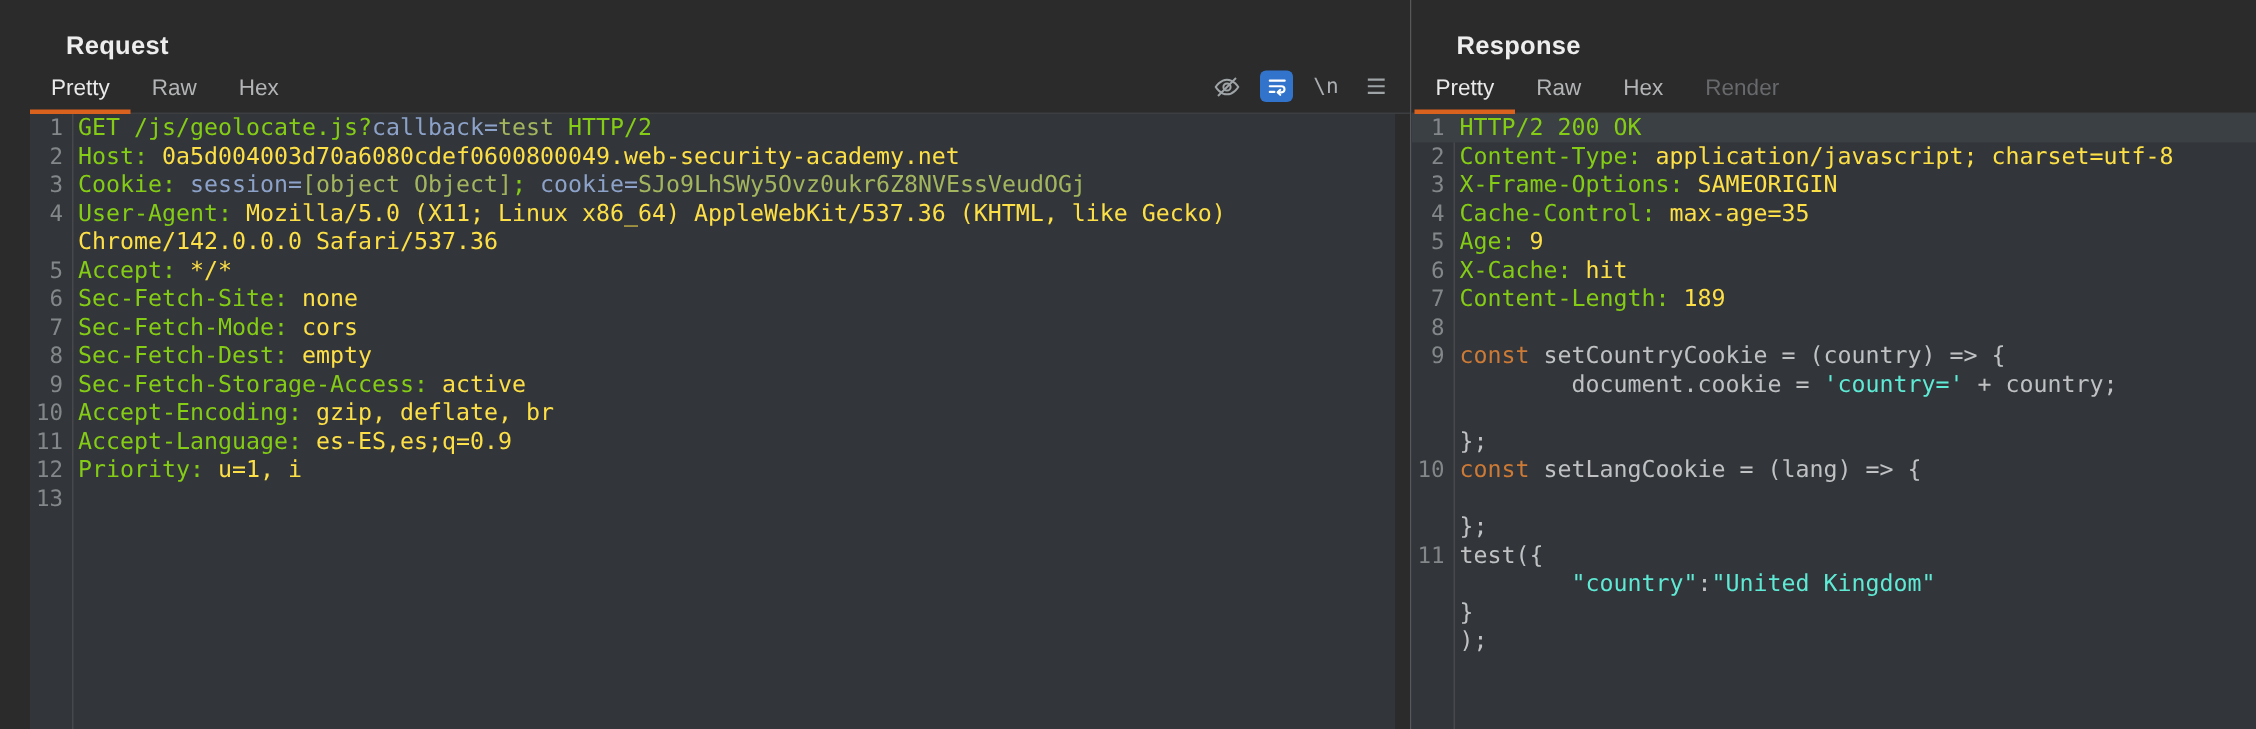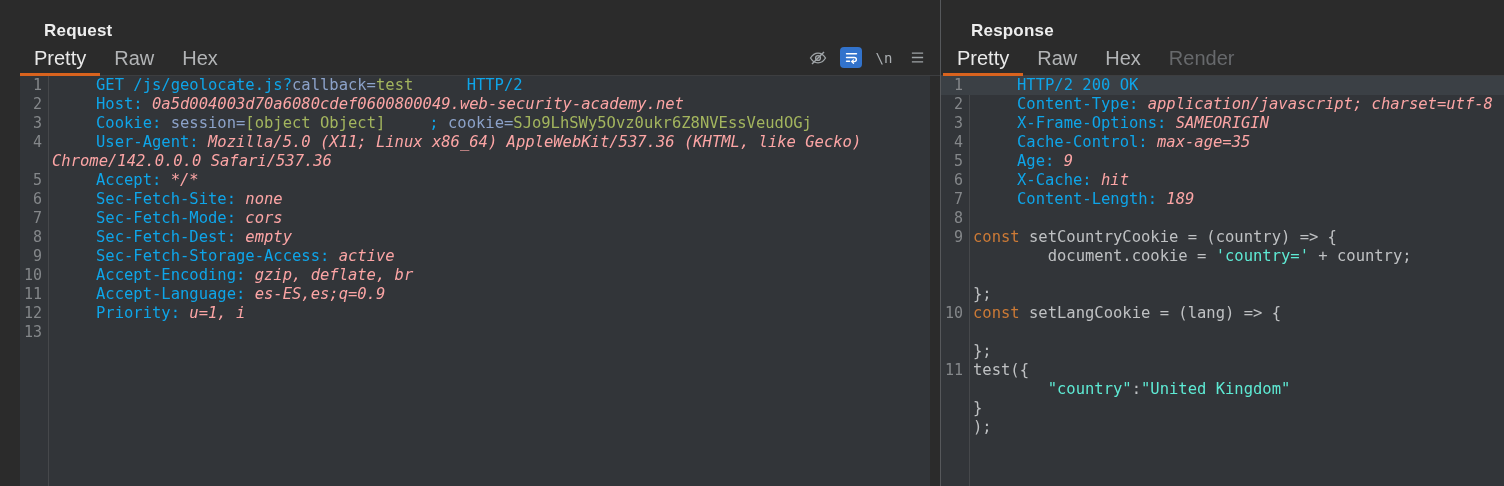--- a/index.html
+++ b/index.html
@@ -9,42 +9,42 @@
   .panel-left{width:920px;flex:none;}
   .splitter{width:1px;flex:none;background:#56585b;}
   .panel-right{flex:1;min-width:0;}
 
   .hd{height:76px;flex:none;position:relative;background:#2b2b2b;border-bottom:1px solid #3d3e40;box-sizing:border-box;}
   .title{position:absolute;top:21px;font-size:17px;font-weight:bold;color:#ededed;letter-spacing:.2px;}
   .panel-left .title{left:24px;}
   .panel-right .title{left:30px;}
   .tabs{position:absolute;left:0;bottom:-1px;display:flex;height:32px;align-items:stretch;}
   .panel-right .tabs{left:2px;}
-  .tab{display:flex;align-items:center;padding:0 14px;font-size:20px;color:#b2b4b6;
+  .tab{display:flex;align-items:center;padding:0 14px;font-size:15px;color:#b2b4b6;
        border-bottom:3px solid transparent;cursor:default;}
   .tab.active{color:#e9e9e9;border-bottom-color:#d9631e;}
   .tab.disabled{color:#67696c;}
   .toolbar{position:absolute;right:12px;bottom:7px;display:flex;align-items:center;gap:11px;}
   .tool{min-width:22px;height:21px;display:flex;align-items:center;justify-content:center;
         color:#abafb2;font-family:"DejaVu Sans Mono",monospace;font-size:14px;border-radius:4px;}
   .tool-active{background:#3273cc;}
 
   .ed{flex:1;position:relative;background:#323539;overflow:hidden;}
   .panel-left .ed{margin-right:10px;}
   .gutterline{position:absolute;top:0;bottom:0;left:28px;width:1px;background:#46484b;}
   .lines{position:relative;}
   .line{height:19px;line-height:19px;display:flex;white-space:pre;
         font-family:"DejaVu Sans Mono",monospace;font-size:15.5px;}
   .line.hl{background:#3b4045;}
   .ln{width:22px;flex:none;text-align:right;color:#84878a;font-size:15px;}
   .code{padding-left:10px;flex:1;min-width:0;}
   .caret{display:inline-block;width:2px;height:16px;background:#f4f4f4;vertical-align:-3px;margin-right:-2px;}
 
-  .seg-h{color:#0ea5e9;margin-left:44px;}   
-  .seg-v{color:#fca5a5;font-style:italic;}   
+  .seg-h{color:#84cc16;}   
+  .seg-v{color:#fde047;}   
   .seg-p{color:#8ca2c9;}   
   .seg-g{color:#a3b55e;}   
   .seg-k{color:#cc7a36;}   
   .seg-s{color:#5eead4;}   
   .seg-c{color:#bfc1c3;}   
 </style>
 </head>
 <body>
 
 <div class="app">

